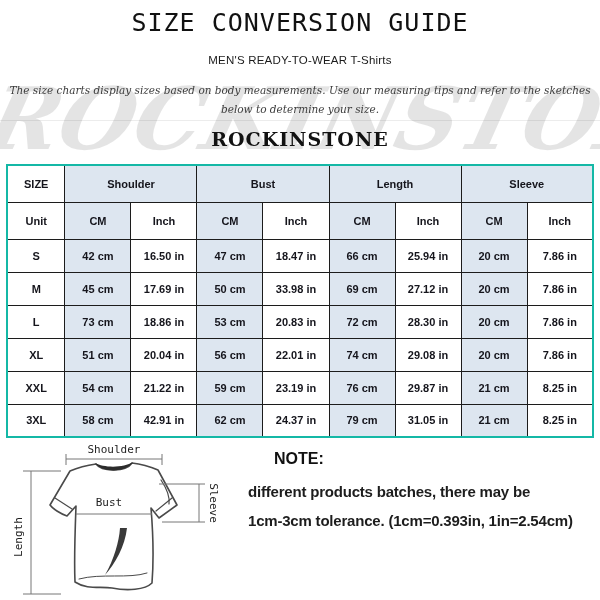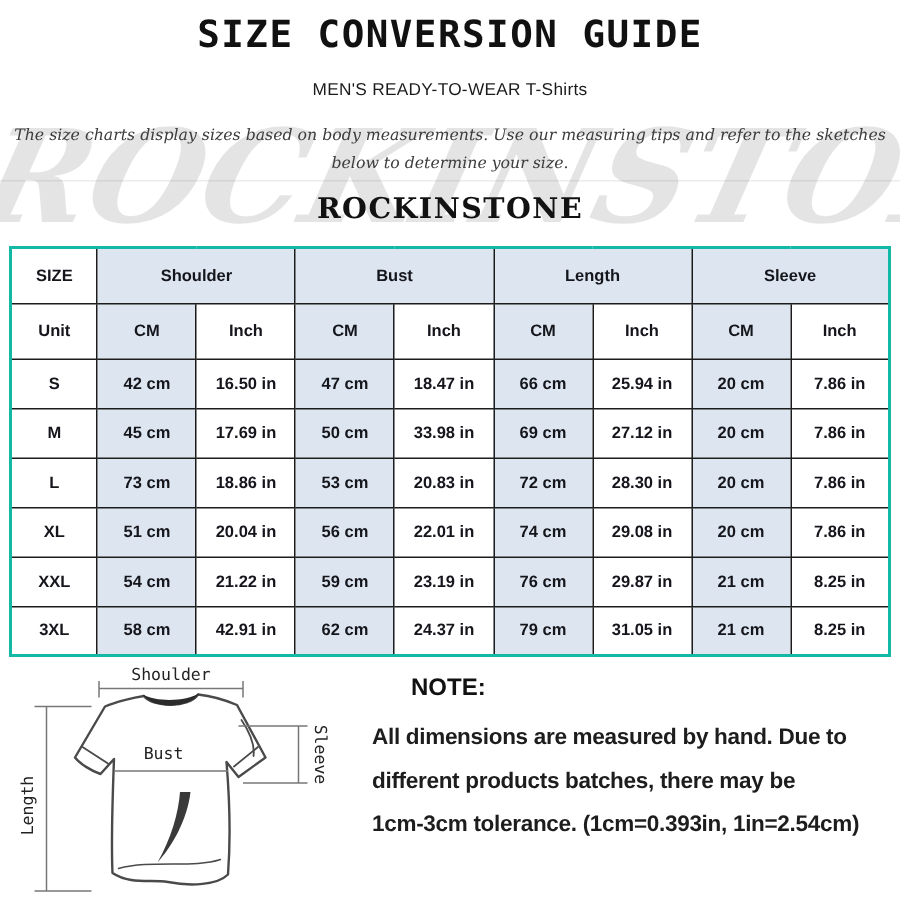--- a/index.html
+++ b/index.html
@@ -10,21 +10,21 @@
     color: #15151c;
     position: relative;
   }
 
   
   .hdr { position: relative; z-index: 2; }
   .title {
     margin-top: 8px;
     text-align: center;
     font-family: "DejaVu Sans Mono", monospace;
-    font-weight: 700;
+    font-weight: 400;
     font-size: 25px;
     letter-spacing: 1px;
     color: #111;
   }
   .subtitle {
     margin-top: 17px;
     text-align: center;
     font-size: 11.5px;
     font-weight: 400;
     color: #1b1b1b;
@@ -277,17 +277,16 @@
       <line x1="190" y1="42" x2="190" y2="80"></line>
     </g>
     <text x="105" y="11" text-anchor="middle">Shoulder</text>
     <text x="100" y="64" text-anchor="middle">Bust</text>
     <text x="13" y="95" text-anchor="middle" transform="rotate(-90 13 95)">Length</text>
     <text x="201" y="61" text-anchor="middle" transform="rotate(90 201 61)">Sleeve</text>
   </svg>
 
   <div class="note">
     <div class="note-head">NOTE:</div>
-    <div class="note-line">All dimensions are measured by hand. Due to</div>
     <div class="note-line">different products batches, there may be</div>
     <div class="note-line">1cm-3cm tolerance. (1cm=0.393in, 1in=2.54cm)</div>
   </div>
 </div>
 
 </body></html>

